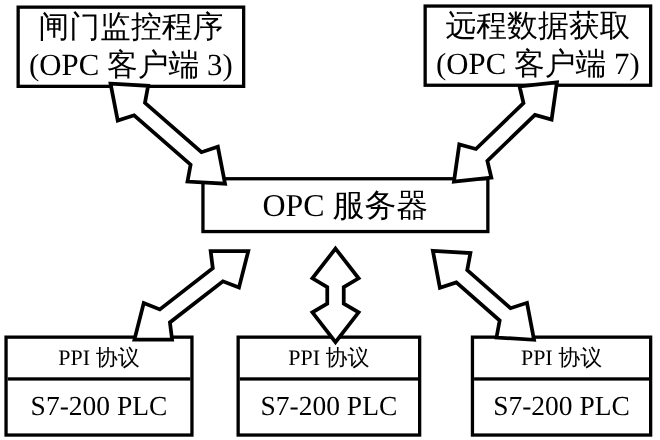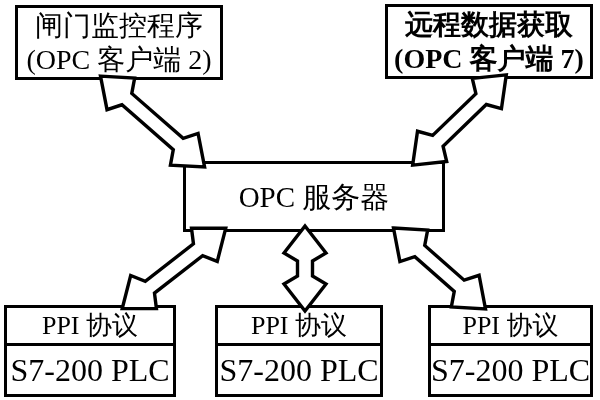--- a/index.html
+++ b/index.html
@@ -46,30 +46,30 @@
     flex-direction: column;
     z-index: 1;
   }
   .plc-protocol {
     box-sizing: border-box;
     height: 38px;
     border-bottom: 3px solid #000000;
     display: flex;
     align-items: center;
     justify-content: center;
-    font-size: 26px;
+    font-size: 20px;
     white-space: nowrap;
     font-family: Liberation Serif, serif;
   }
   .plc-device {
     flex: 1;
     display: flex;
     align-items: center;
     justify-content: center;
-    font-size: 32px;
+    font-size: 25px;
     white-space: nowrap;
     text-align: right;
   }
   #arrow-layer {
     position: absolute;
     left: 0;
     top: 0;
     z-index: 2;
     pointer-events: none;
   }
@@ -80,29 +80,29 @@
     stroke-linejoin: miter;
   }
 </style>
 </head>
 <body>
 
 <div id="stage">
 
   <div class="node" id="client1-node" style="left:15px; top:5px; width:208px; height:75px;">
     <div class="line">闸门监控程序</div>
-    <div class="line">(OPC 客户端 2)</div>
+    <div class="line">(OPC 客户端 3)</div>
   </div>
 
-  <div class="node" id="client2-node" style="left:385px; top:4px; width:208px; height:75px;font-weight:bold;">
+  <div class="node" id="client2-node" style="left:385px; top:4px; width:208px; height:75px;">
     <div class="line">远程数据获取</div>
     <div class="line">(OPC 客户端 7)</div>
   </div>
 
-  <div class="node" id="server-node" style="left:183px; top:161px; width:262px; height:71px;">
+  <div class="node" id="server-node" style="left:183px; top:161px; width:262px; height:51px;">
     <div class="line">OPC 服务器</div>
   </div>
 
   <div class="plc-box" style="left:4px; top:305px; width:172px; height:92px;">
     <div class="plc-protocol">PPI 协议</div>
     <div class="plc-device">S7-200 PLC</div>
   </div>
 
   <div class="plc-box" style="left:215px; top:305px; width:168px; height:92px;">
     <div class="plc-protocol">PPI 协议</div>

